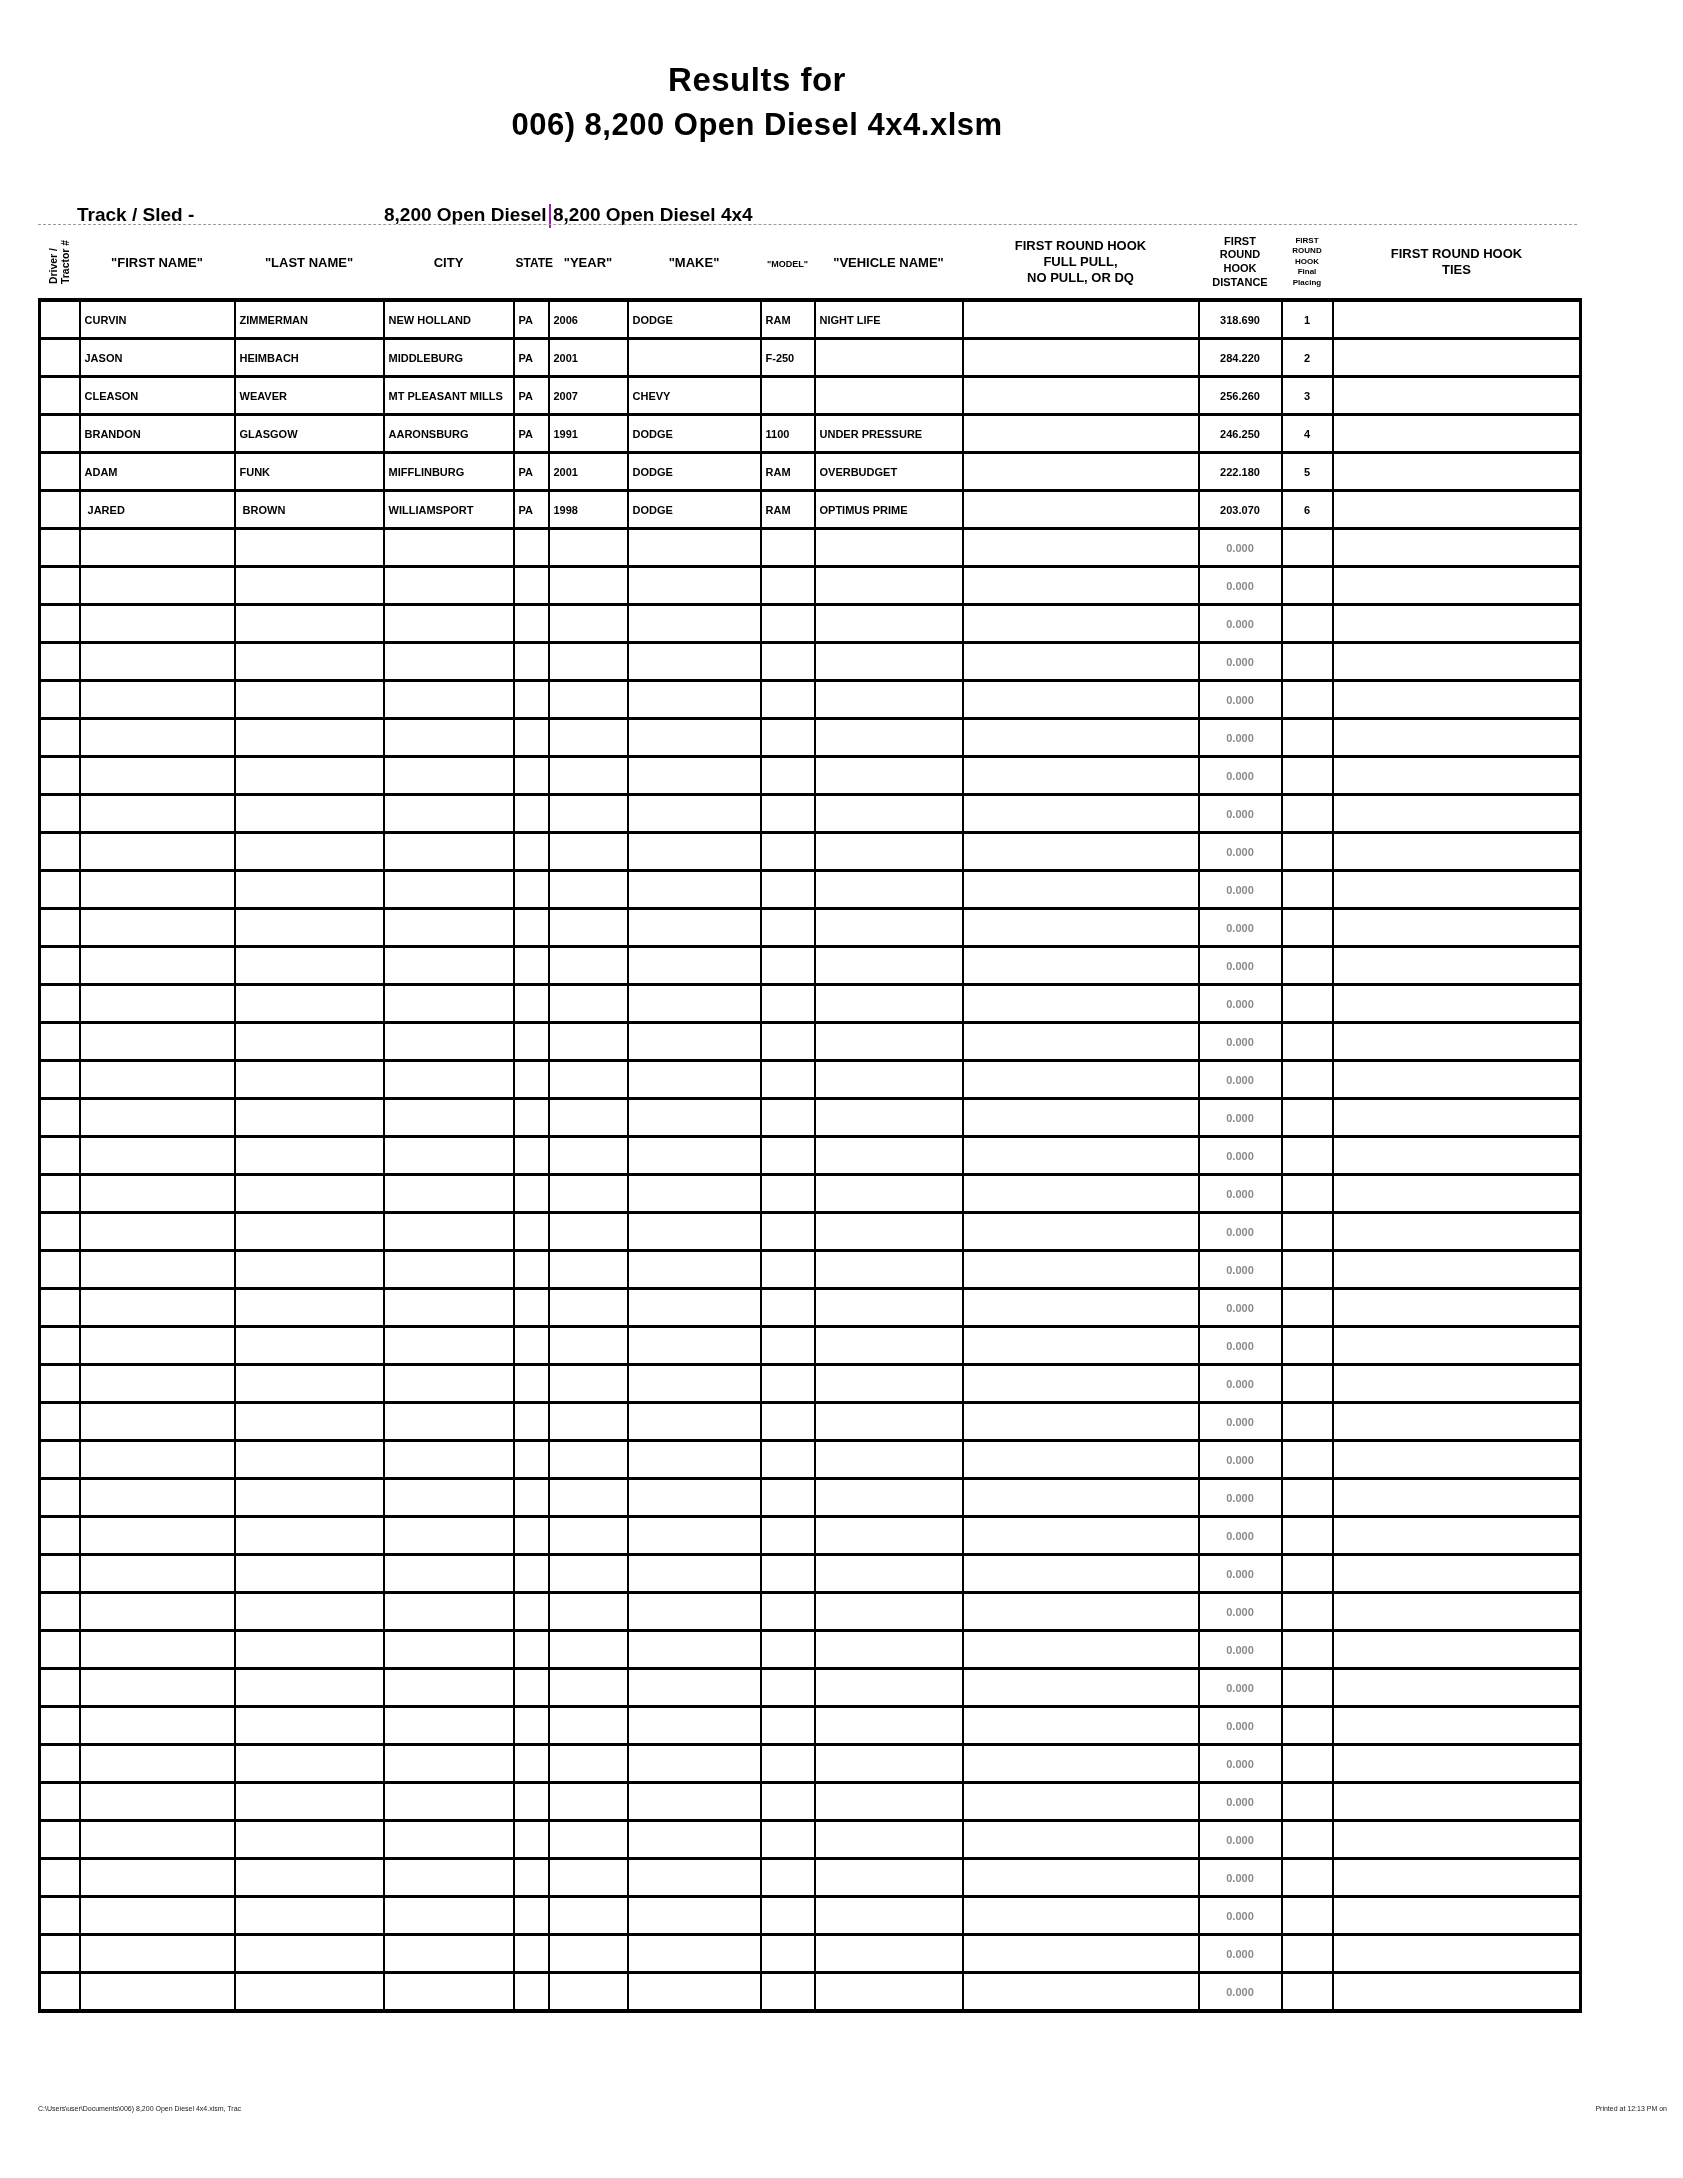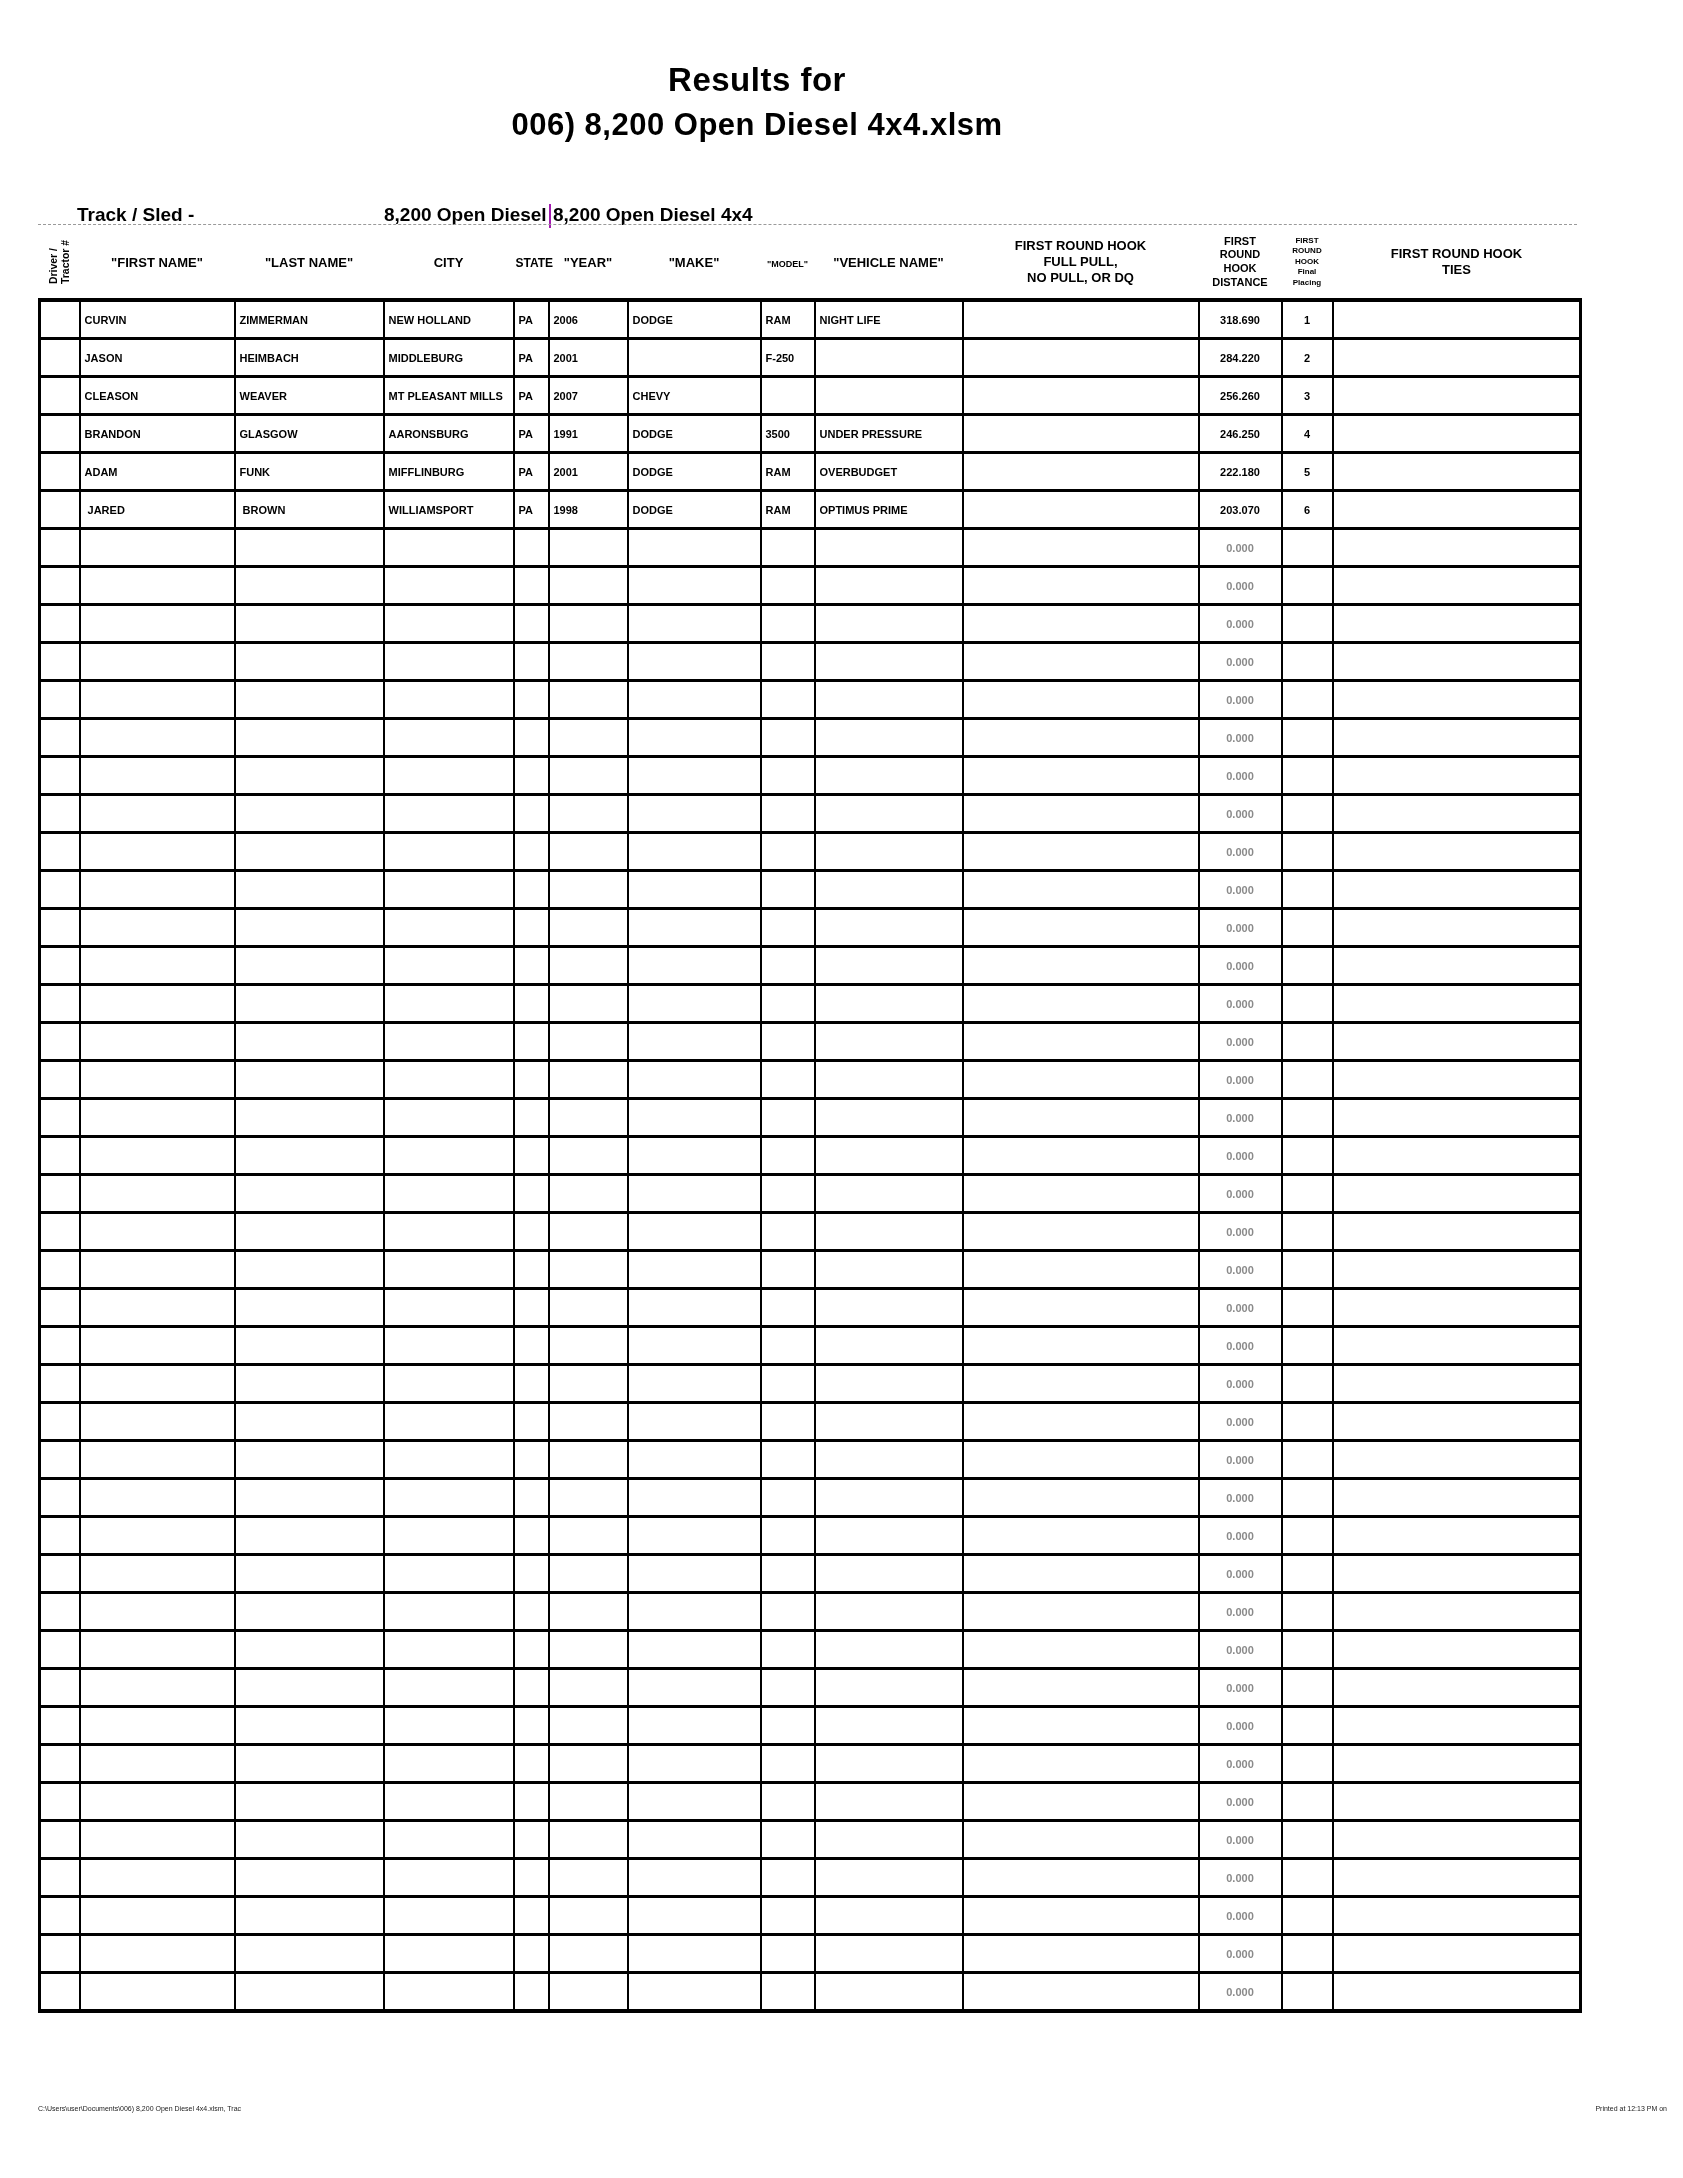--- a/index.html
+++ b/index.html
@@ -184,21 +184,21 @@
           <td class="c-left"></td>
         </tr>
         <tr>
           <td class="c-left"></td>
           <td class="c-left">BRANDON</td>
           <td class="c-left">GLASGOW</td>
           <td class="c-left">AARONSBURG</td>
           <td class="c-left">PA</td>
           <td class="c-left">1991</td>
           <td class="c-left">DODGE</td>
-          <td class="c-left">3500</td>
+          <td class="c-left">1100</td>
           <td class="c-left">UNDER PRESSURE</td>
           <td class="c-left"></td>
           <td class="c-num">246.250</td>
           <td class="c-center">4</td>
           <td class="c-left"></td>
         </tr>
         <tr>
           <td class="c-left"></td>
           <td class="c-left">ADAM</td>
           <td class="c-left">FUNK</td>

